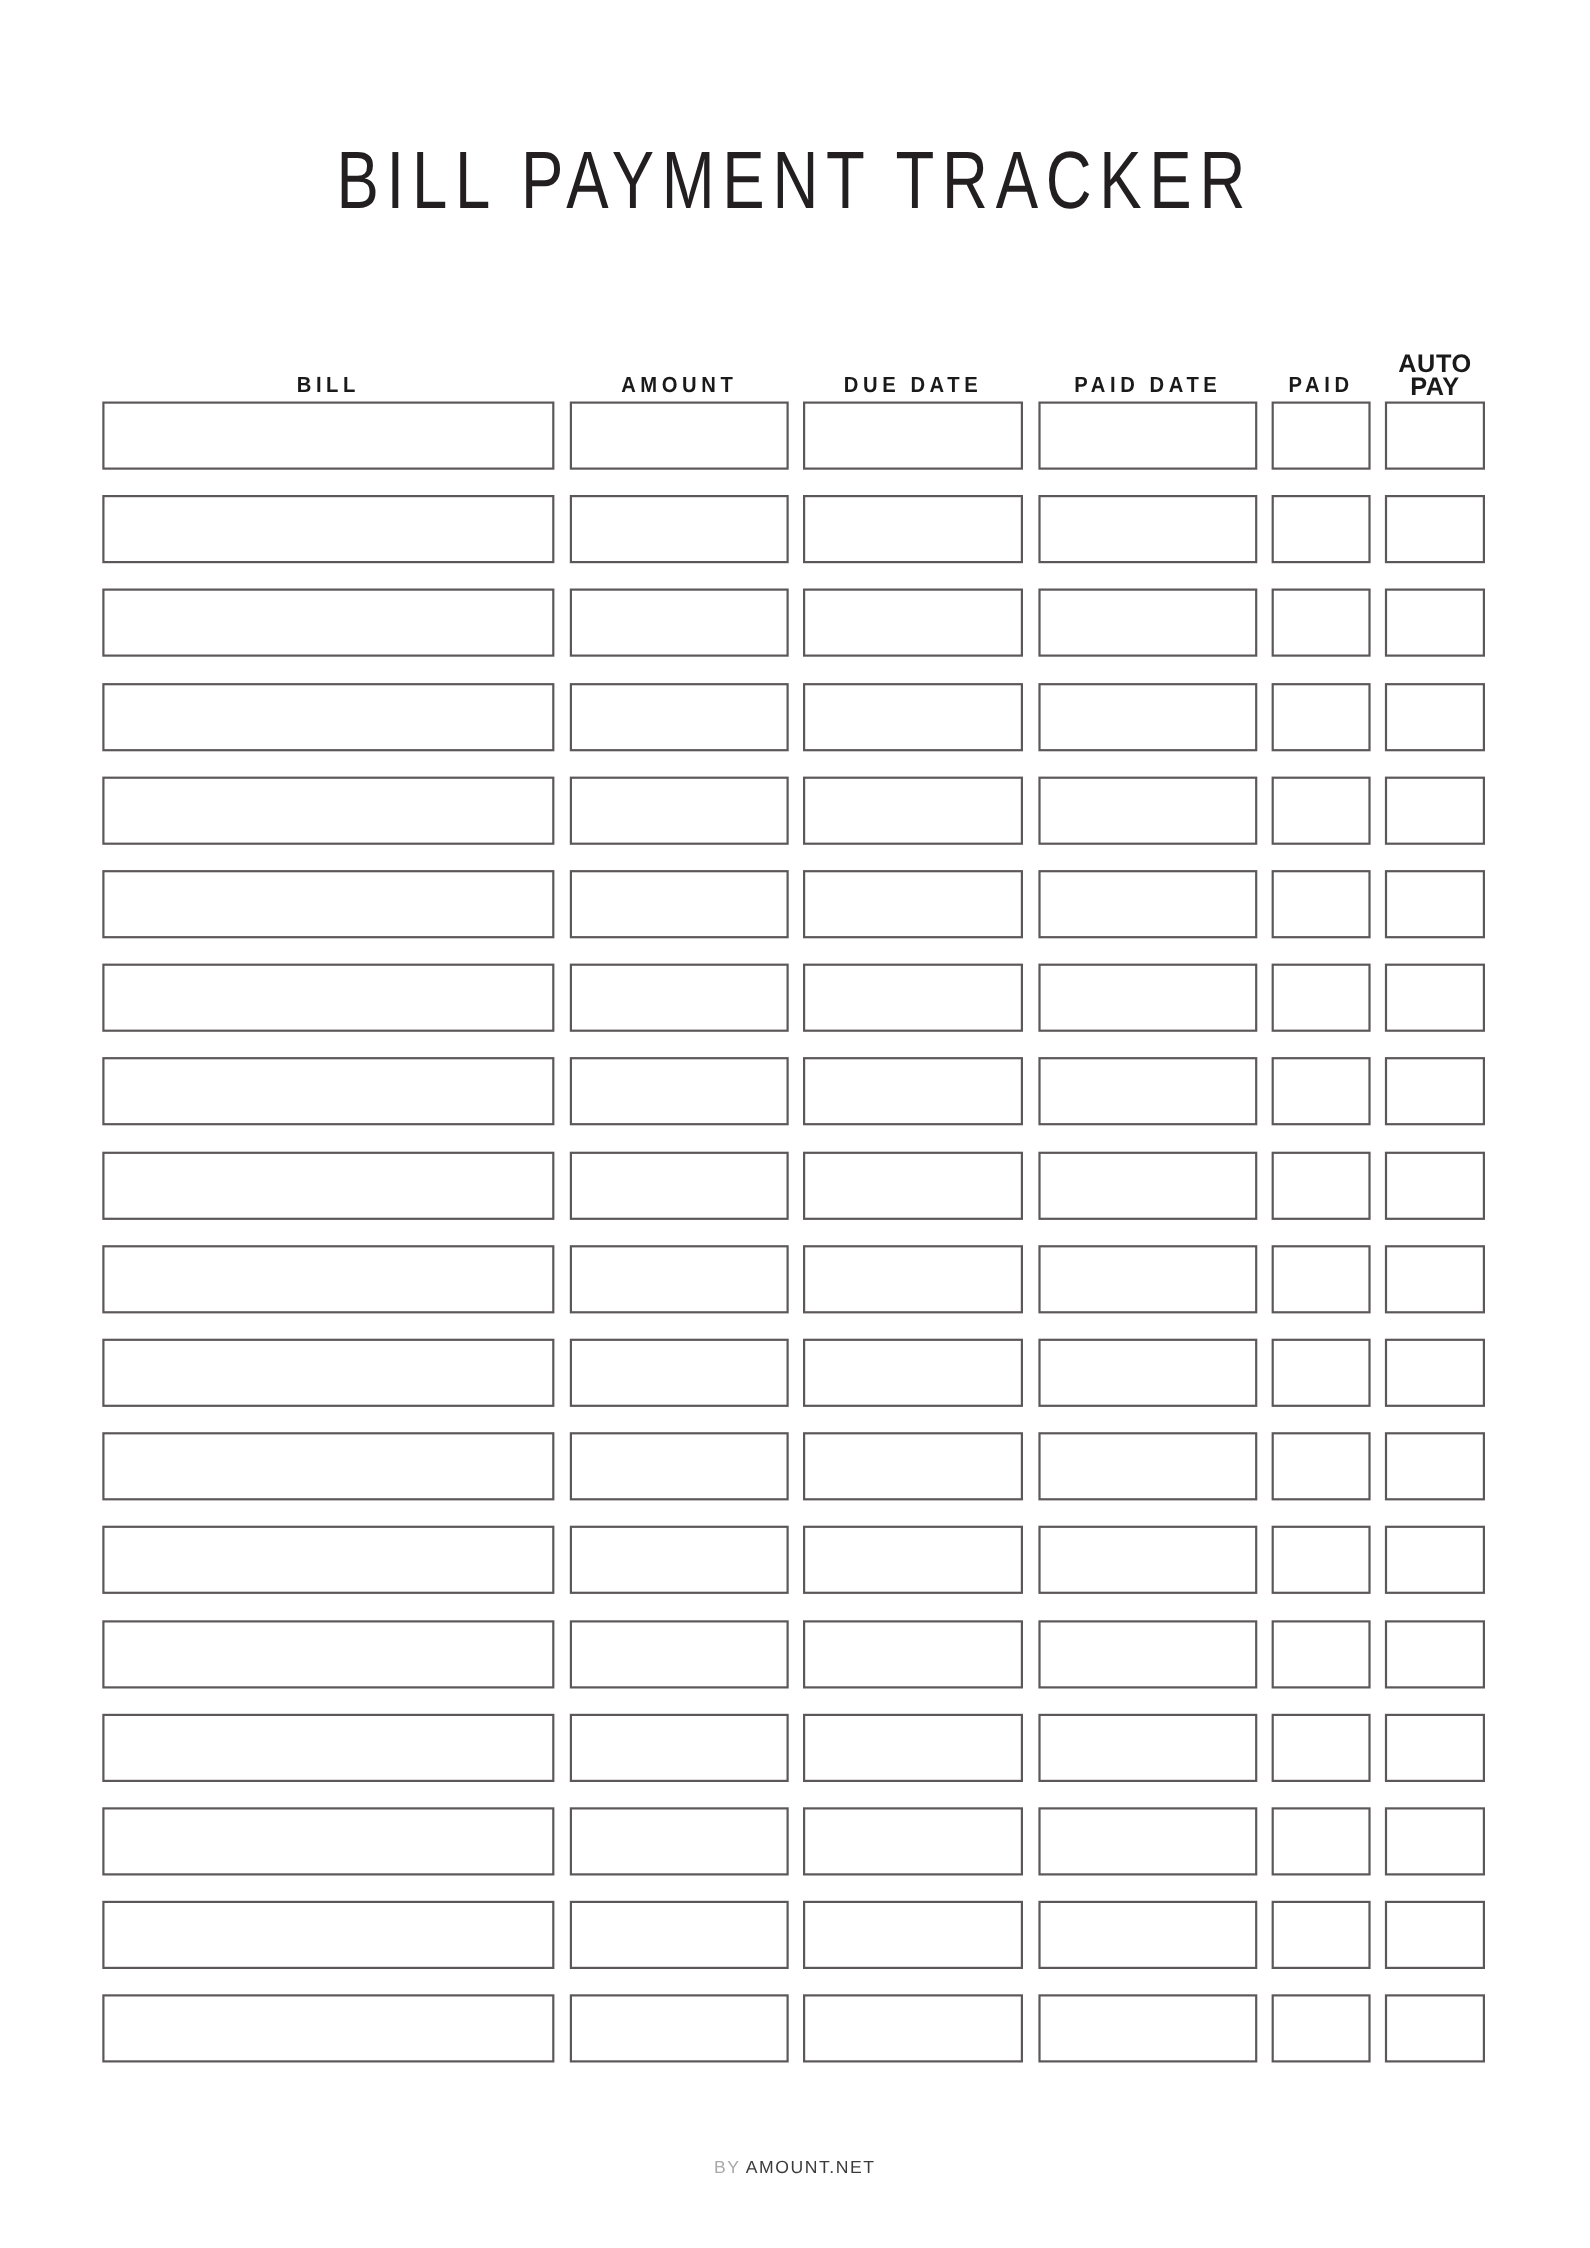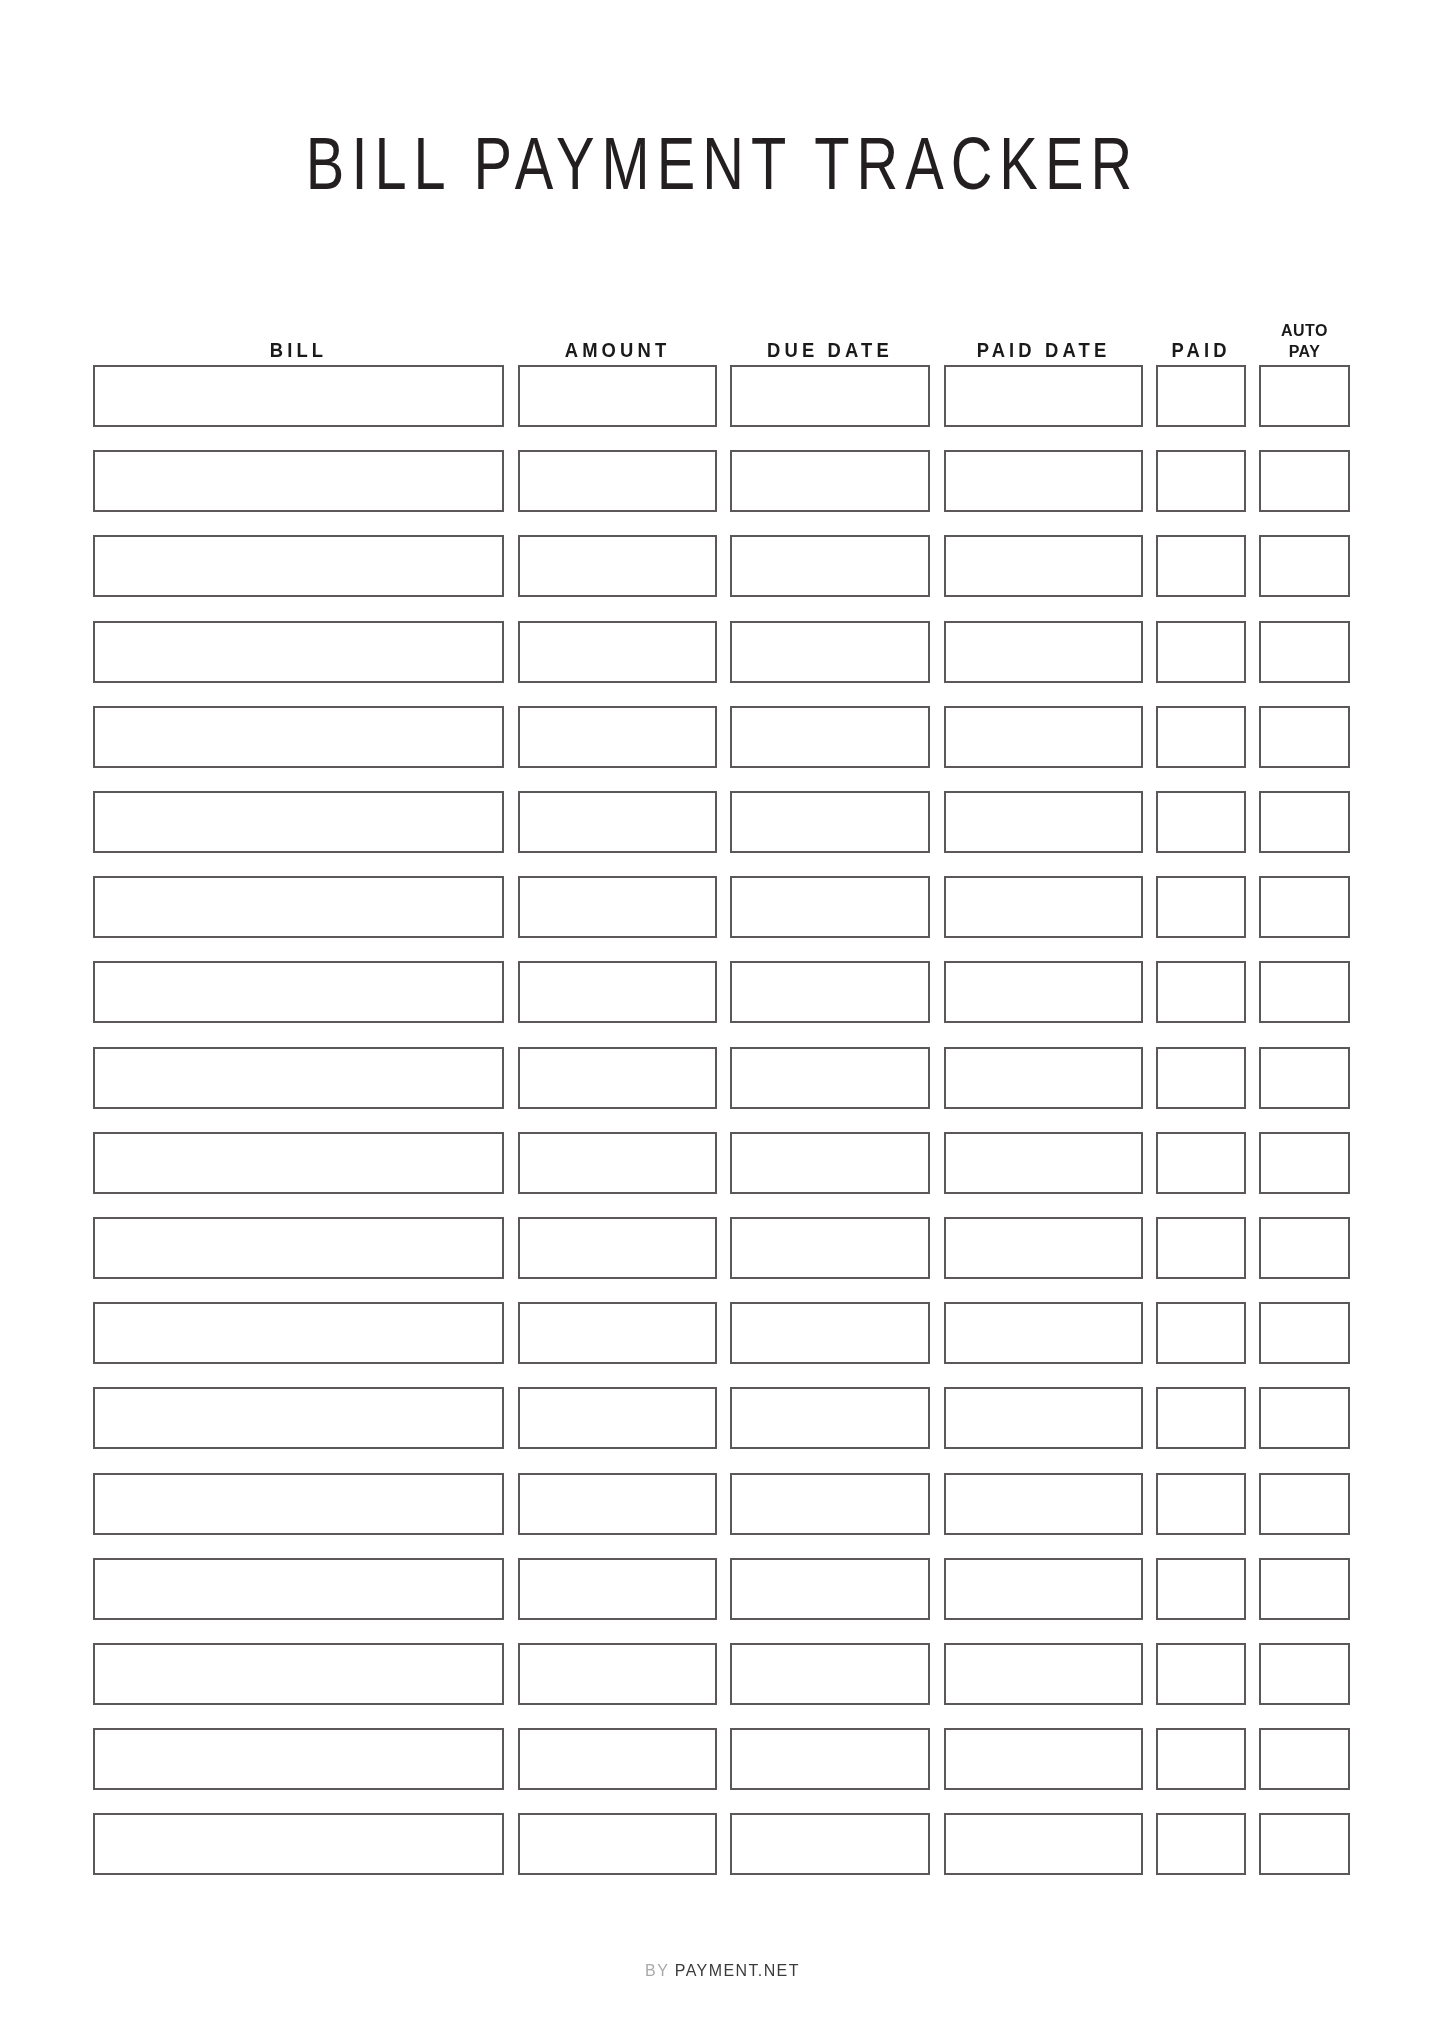--- a/index.html
+++ b/index.html
@@ -65,21 +65,21 @@
     font-family: "Liberation Sans", sans-serif;
     font-weight: 700;
     font-size: 20px;
     letter-spacing: 4.5px;
     line-height: 24px;
     white-space: nowrap;
     transform: scaleX(0.92);
     transform-origin: 50% 100%;
   }
   .col-header.two-line {
-    font-size: 16px;
+    font-size: 23px;
     letter-spacing: 0.5px;
     line-height: 21px;
     white-space: normal;
     transform: none;
   }
 
   .grid-row {
     position: absolute;
     left: 0;
     width: 1257px;
@@ -271,16 +271,16 @@
           <div class="cell-box" style="left: 637px; width: 200px;"></div>
           <div class="cell-box" style="left: 851px; width: 199px;"></div>
           <div class="cell-box" style="left: 1063px; width: 90px;"></div>
           <div class="cell-box" style="left: 1166px; width: 91px;"></div>
         </div>
       </div>
   </div>
 
   <div id="footer-credit">
     <span class="credit-by">BY</span>
-    <span class="credit-site">PAYMENT.NET</span>
+    <span class="credit-site">AMOUNT.NET</span>
   </div>
 
 </div>
 
 </body></html>

